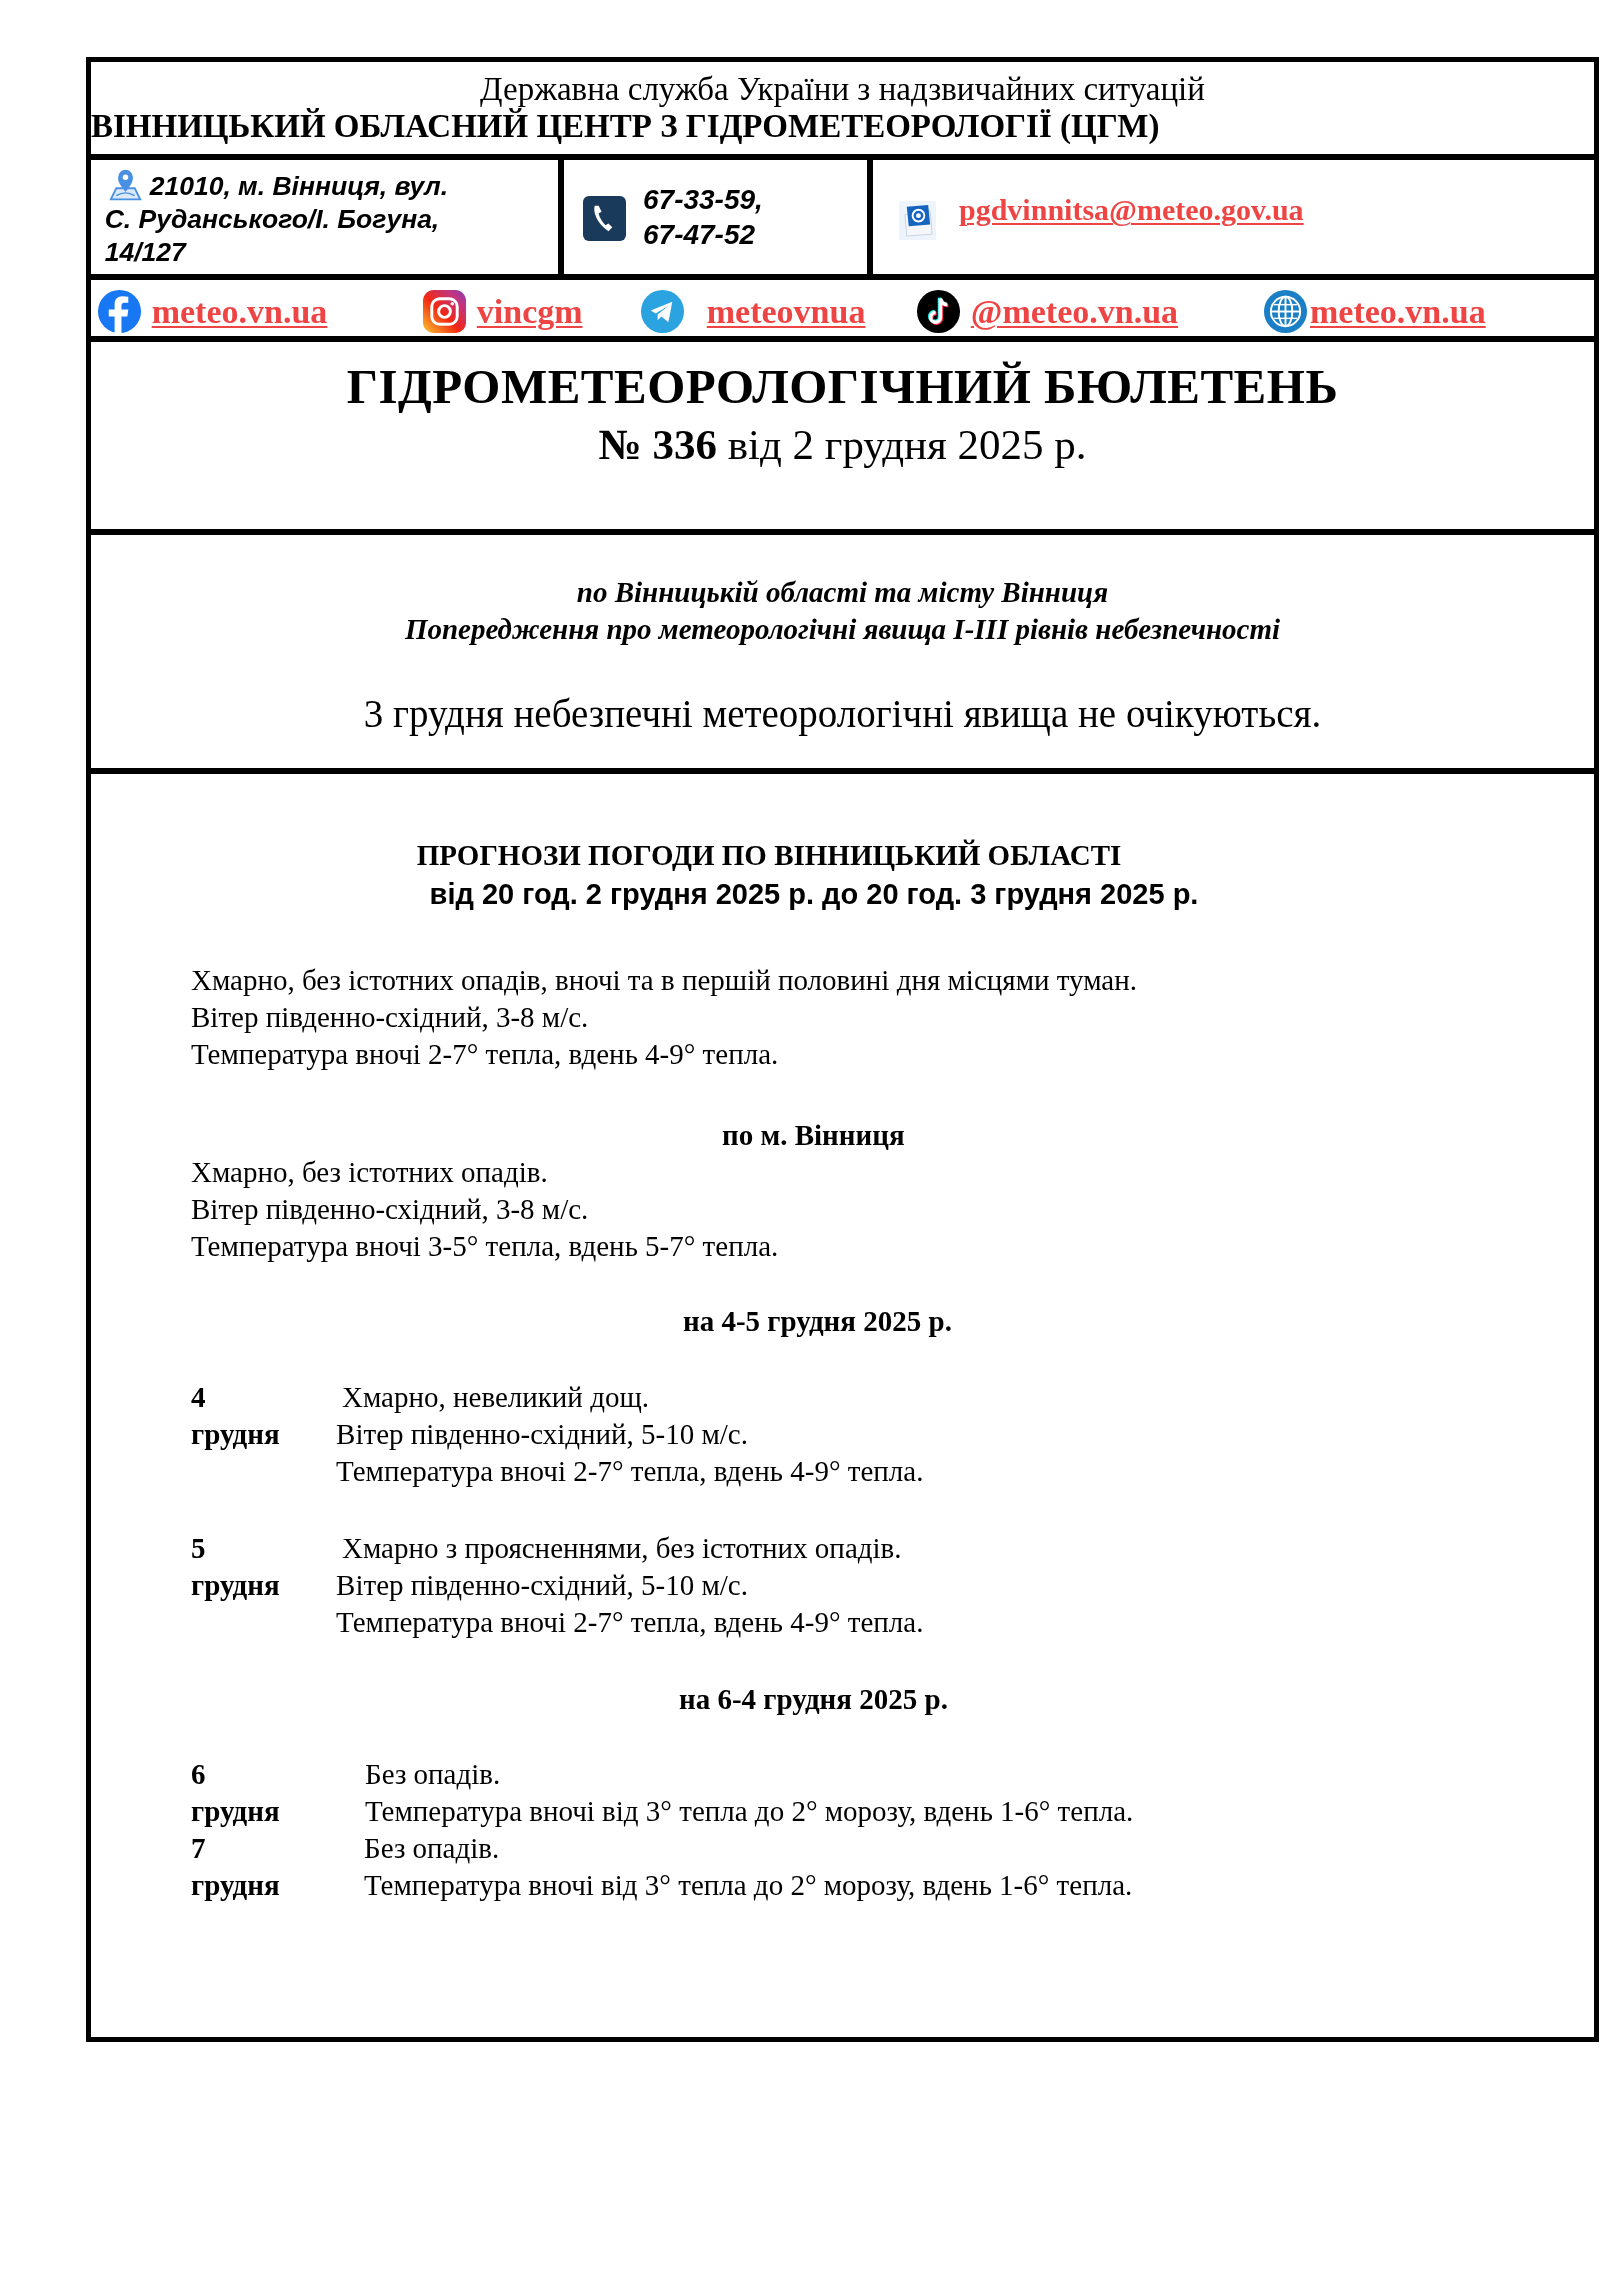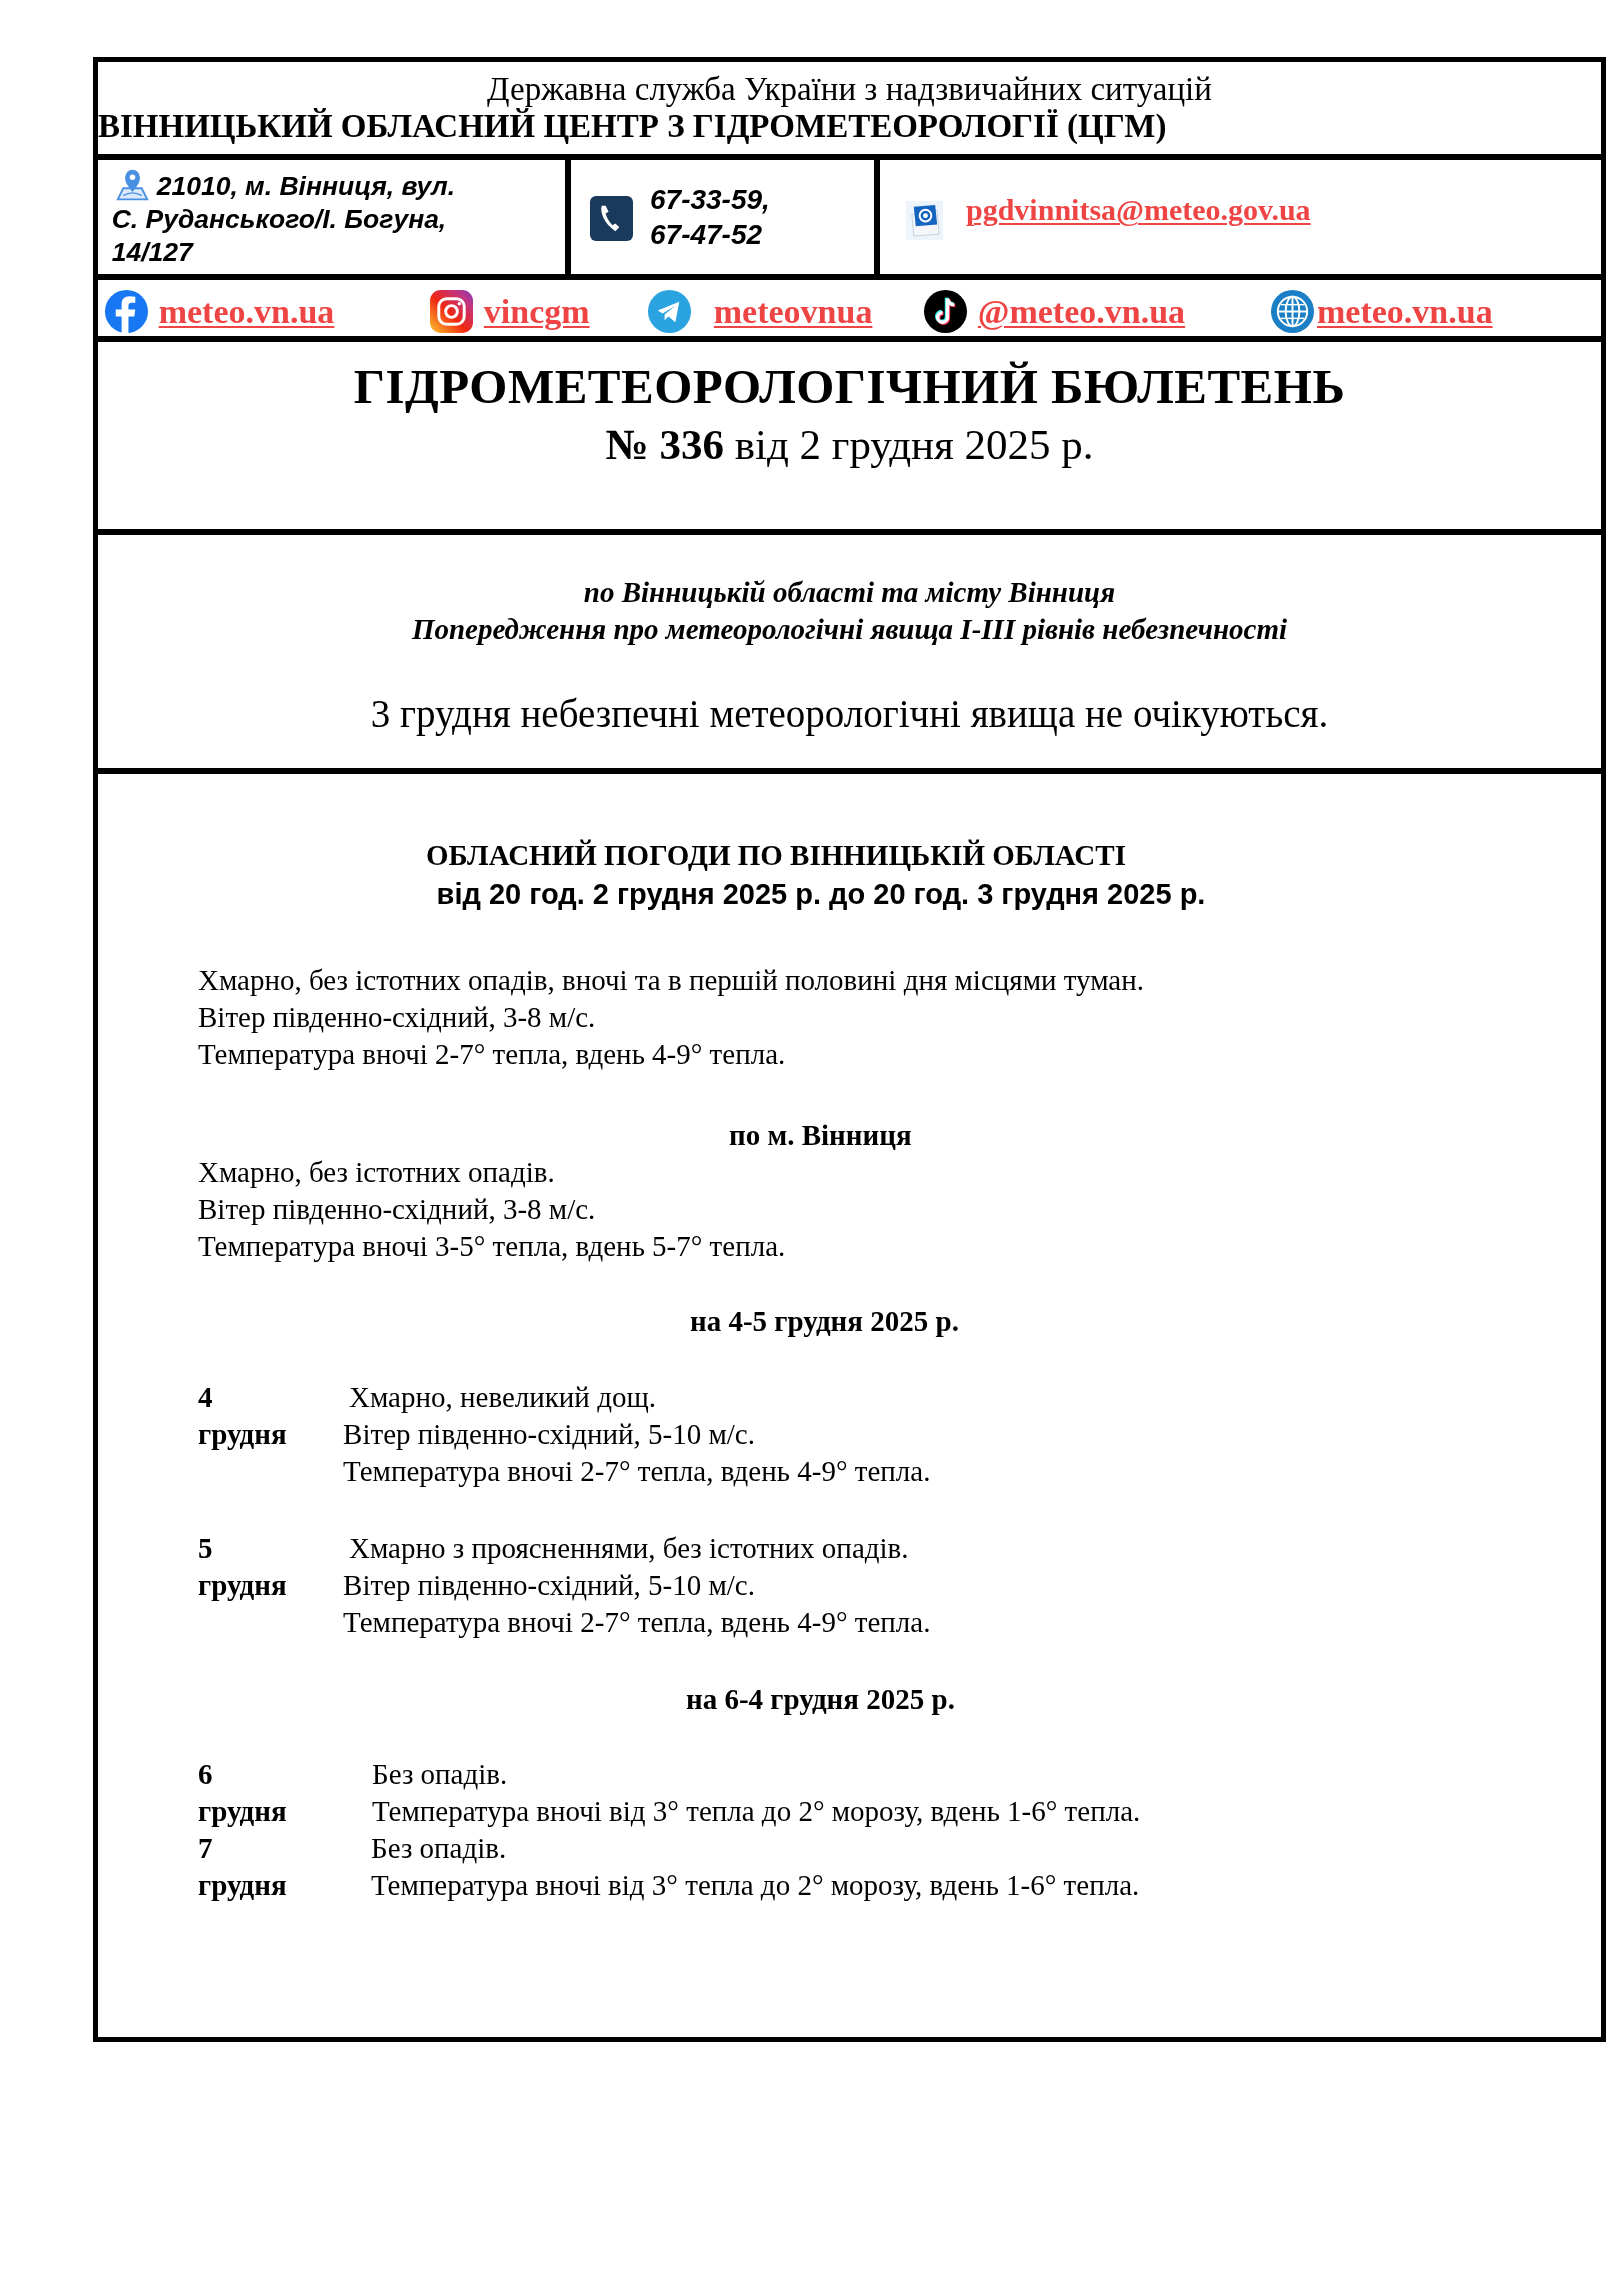--- a/index.html
+++ b/index.html
@@ -9,21 +9,21 @@
     }
     body {
       width: 1621px;
       height: 2293px;
       position: relative;
       font-family: "Liberation Serif", "DejaVu Serif", serif;
       color: #000;
     }
     .frame {
       position: absolute;
-      left: 93px;
+      left: 86px;
       top: 57px;
       width: 1513px;
       height: 1985px;
       box-sizing: border-box;
       border: 5.9px solid #000;
     }
     .hline {
       position: absolute;
       left: 0;
       right: 0;
@@ -339,21 +339,21 @@
   <div class="hline" style="top:467px;"></div>
 
   <div class="warn-heading">
     <div>по Вінницькій області та місту Вінниця</div>
     <div>Попередження про метеорологічні явища I-III рівнів небезпечності</div>
   </div>
   <div class="warn-text">3 грудня небезпечні метеорологічні явища не очікуються.</div>
   <div class="hline" style="top:706px;"></div>
 
   <div class="fc-heading">
-    <span class="l1">ОБЛАСНИЙ  ПОГОДИ  ПО ВІННИЦЬКІЙ ОБЛАСТІ</span>
+    <span class="l1">ПРОГНОЗИ  ПОГОДИ  ПО ВІННИЦЬКИЙ ОБЛАСТІ</span>
     <span class="l2">від 20 год. 2 грудня 2025 р. до 20 год. 3 грудня 2025 р.</span>
   </div>
 
   <div class="para" style="top:900px;">
     <div>Хмарно, без істотних опадів, вночі та в першій половині дня місцями туман.</div>
     <div>Вітер південно-східний, 3-8 м/с.</div>
     <div>Температура вночі 2-7° тепла, вдень 4-9° тепла.</div>
   </div>
 
   <div class="sub-heading" style="left:631px; top:1055px;">по м. Вінниця</div>

